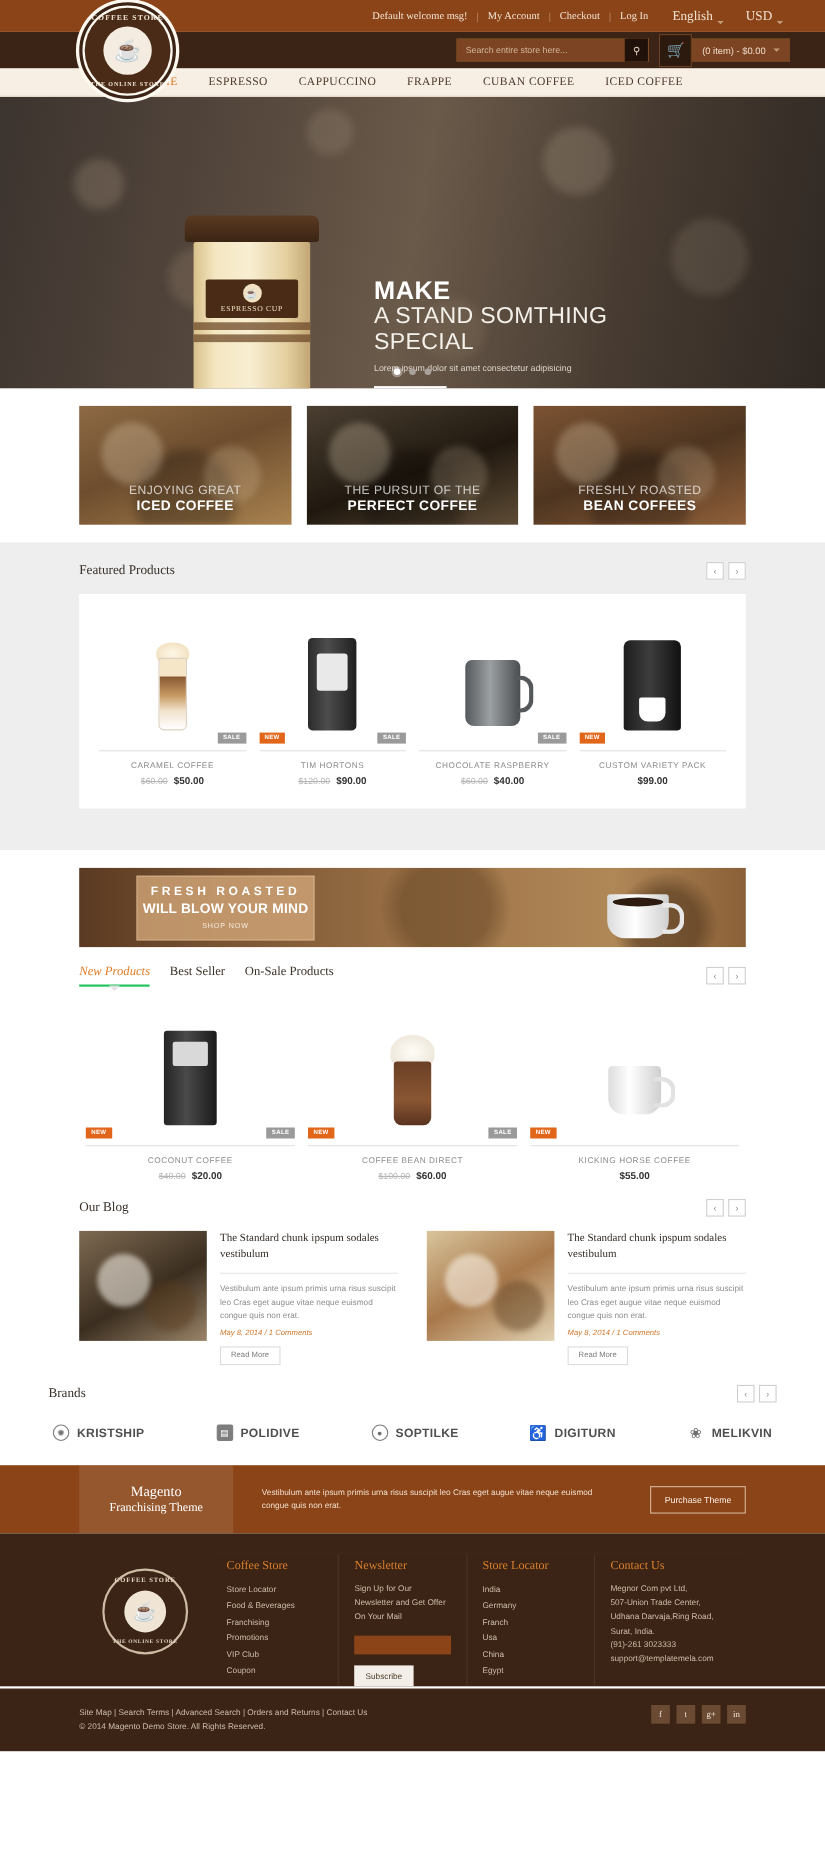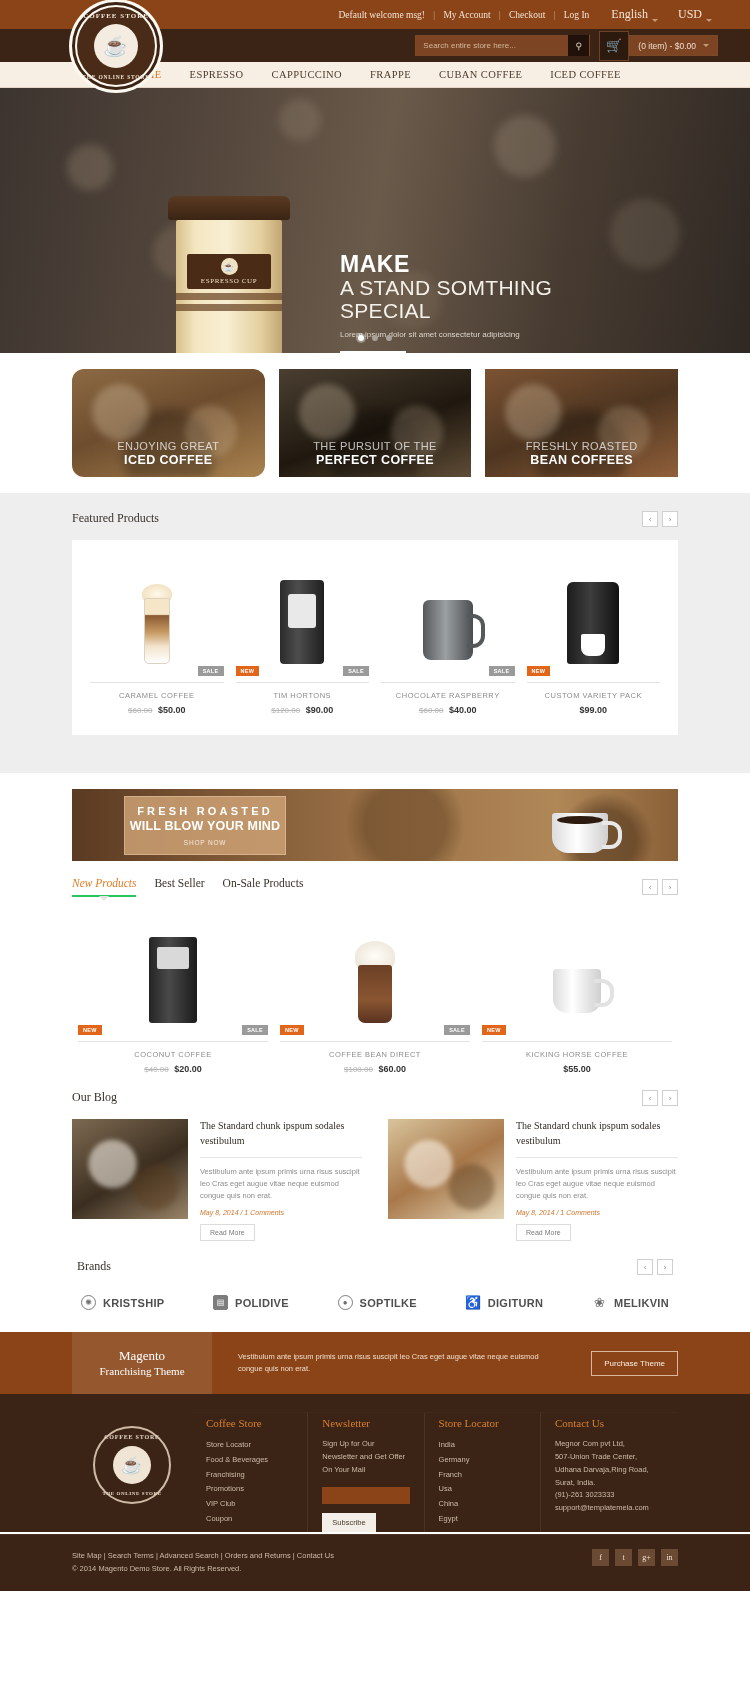--- a/index.html
+++ b/index.html
@@ -158,21 +158,21 @@
   }
   .hero-dots i.on { background: #fff; box-shadow: 0 0 0 2px rgba(255,255,255,.35); }
 
   
   .tiles { padding: 16px 72px; display: flex; gap: 14px; background: #fff; }
   .tile {
     flex: 1; height: 108px; position: relative; overflow: hidden;
     display: flex; flex-direction: column; justify-content: flex-end;
     padding: 0 0 10px 0; text-align: center; cursor: pointer;
   }
-  .tile.t1 { background: linear-gradient(160deg,#8d6a44,#6d4d2e 45%,#a9824f 100%); border-radius: 12px; }
+  .tile.t1 { background: linear-gradient(160deg,#8d6a44,#6d4d2e 45%,#a9824f 100%); }
   .tile.t2 { background: linear-gradient(160deg,#4a3f31,#20180f 55%,#5e4c36 100%); }
   .tile.t3 { background: linear-gradient(160deg,#7c5333,#4e3520 50%,#90603a 100%); }
   .tile::before {
     content:""; position:absolute; inset:0;
     background:
       radial-gradient(circle at 25% 40%, rgba(255,240,210,.25) 0 26px, transparent 30px),
       radial-gradient(circle at 72% 58%, rgba(255,235,200,.18) 0 24px, transparent 28px),
       radial-gradient(circle at 50% 80%, rgba(0,0,0,.25) 0 40px, transparent 52px);
     filter: blur(3px);
   }
@@ -341,21 +341,21 @@
   }
   .blog-div { border-top: 1px solid #e6e6e6; margin: 9px 0 8px; }
   .blog-text { font-size: 7.5px; color: #8d8d8d; line-height: 1.62; }
   .blog-meta { font-size: 7px; color: #d0762b; font-style: italic; margin-top: 7px; }
   .blog-btn {
     margin-top: 8px; display: inline-block; font-size: 7px; color: #7a7a7a;
     border: 1px solid #dcdcdc; padding: 4px 9px; cursor: pointer; background:#fff;
   }
 
   
-  .brands-sec { background:#fff; padding: 18px 77px 22px; }
+  .brands-sec { background:#fff; padding: 18px 44px 22px; }
   .brands-row { display:flex; justify-content: space-between; align-items:center; margin-top: 20px; padding: 0 4px; }
   .brand { display:flex; align-items:center; gap: 7px; cursor:pointer; }
   .brand-ico {
     width: 15px; height: 15px; border-radius: 50%; border: 1.5px solid #7d7d7d;
     display:flex; align-items:center; justify-content:center; font-size: 8px; color:#6e6e6e;
   }
   .brand-ico.sq { border-radius: 2px; background:#7d7d7d; color:#fff; border-color:#7d7d7d; }
   .brand-ico.pl { border:0; font-size: 13px; color:#6e6e6e; }
   .brand-name { font-size: 11px; color:#4f4f4f; letter-spacing:.3px; font-weight: bold; }
 

